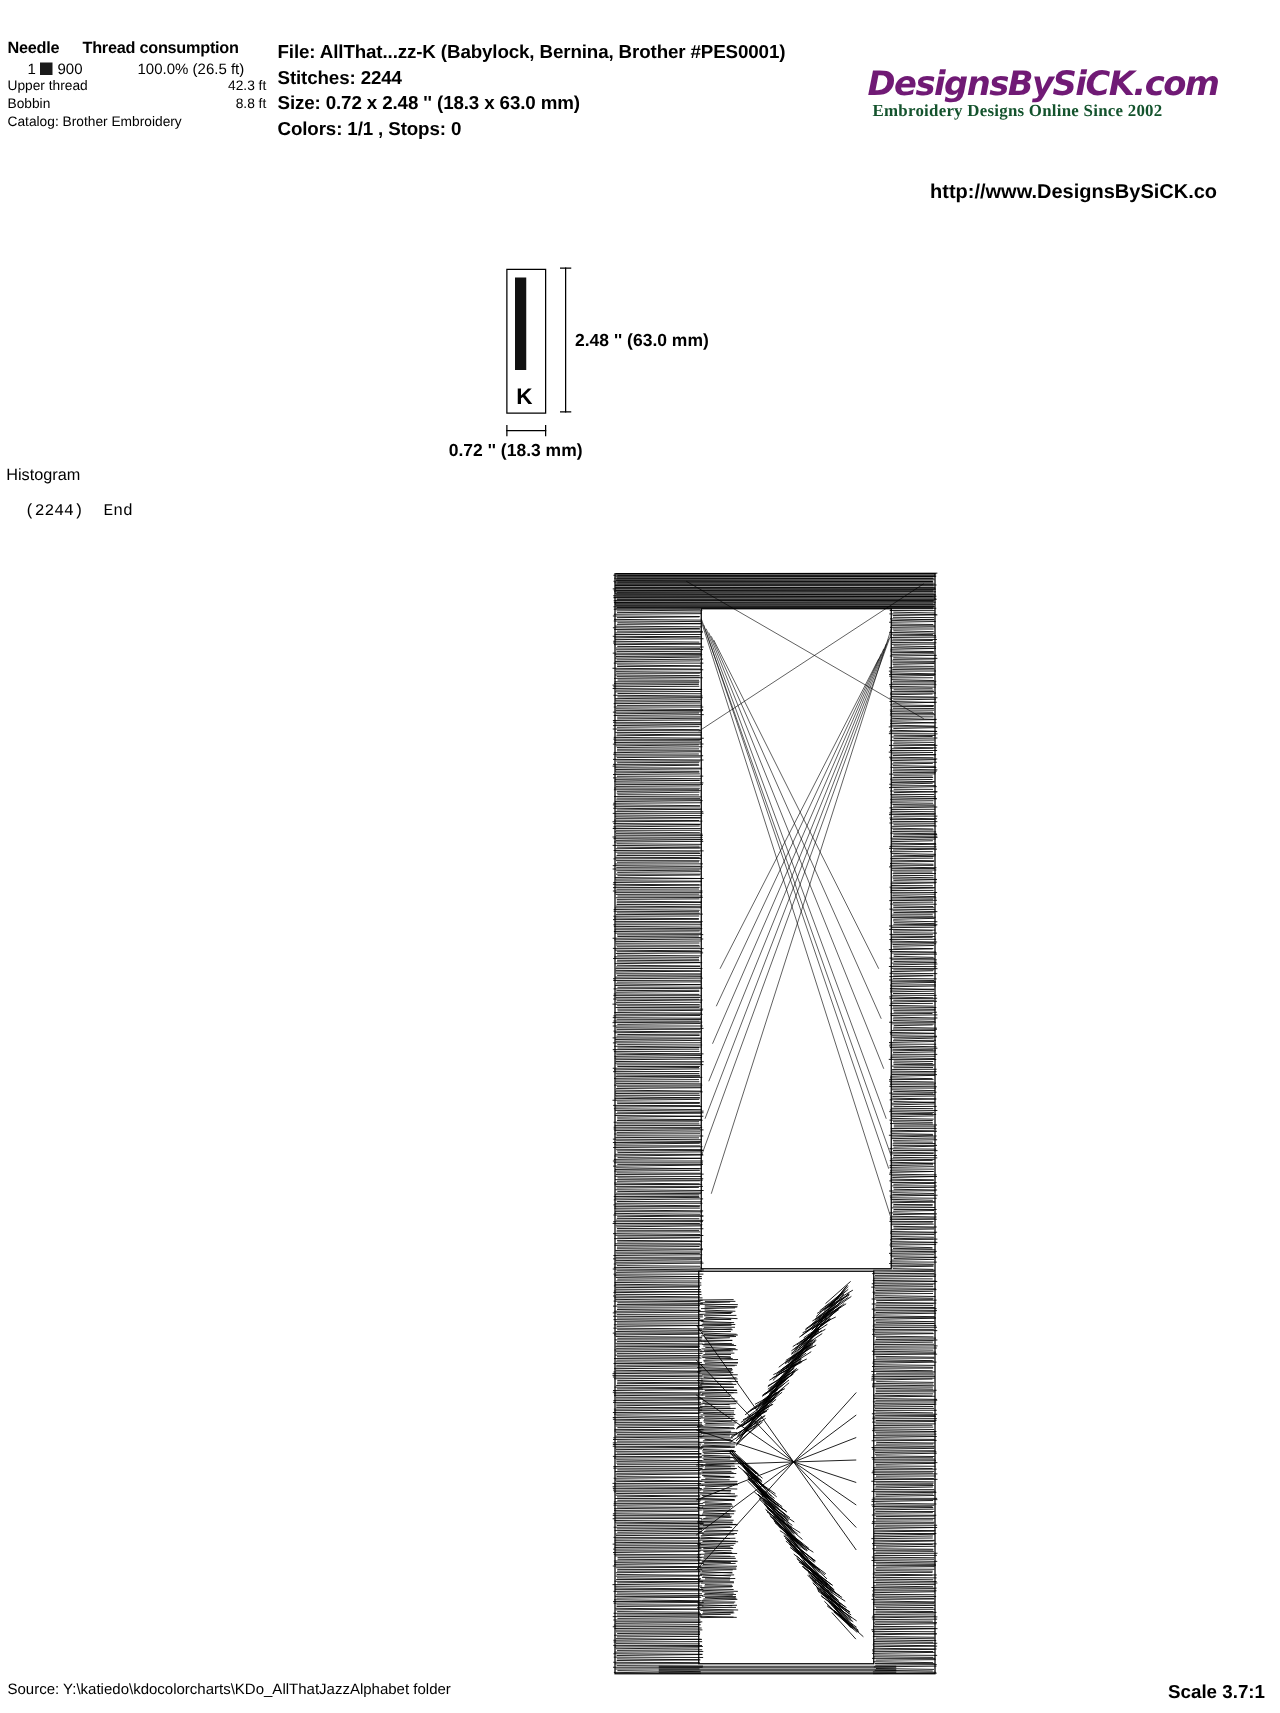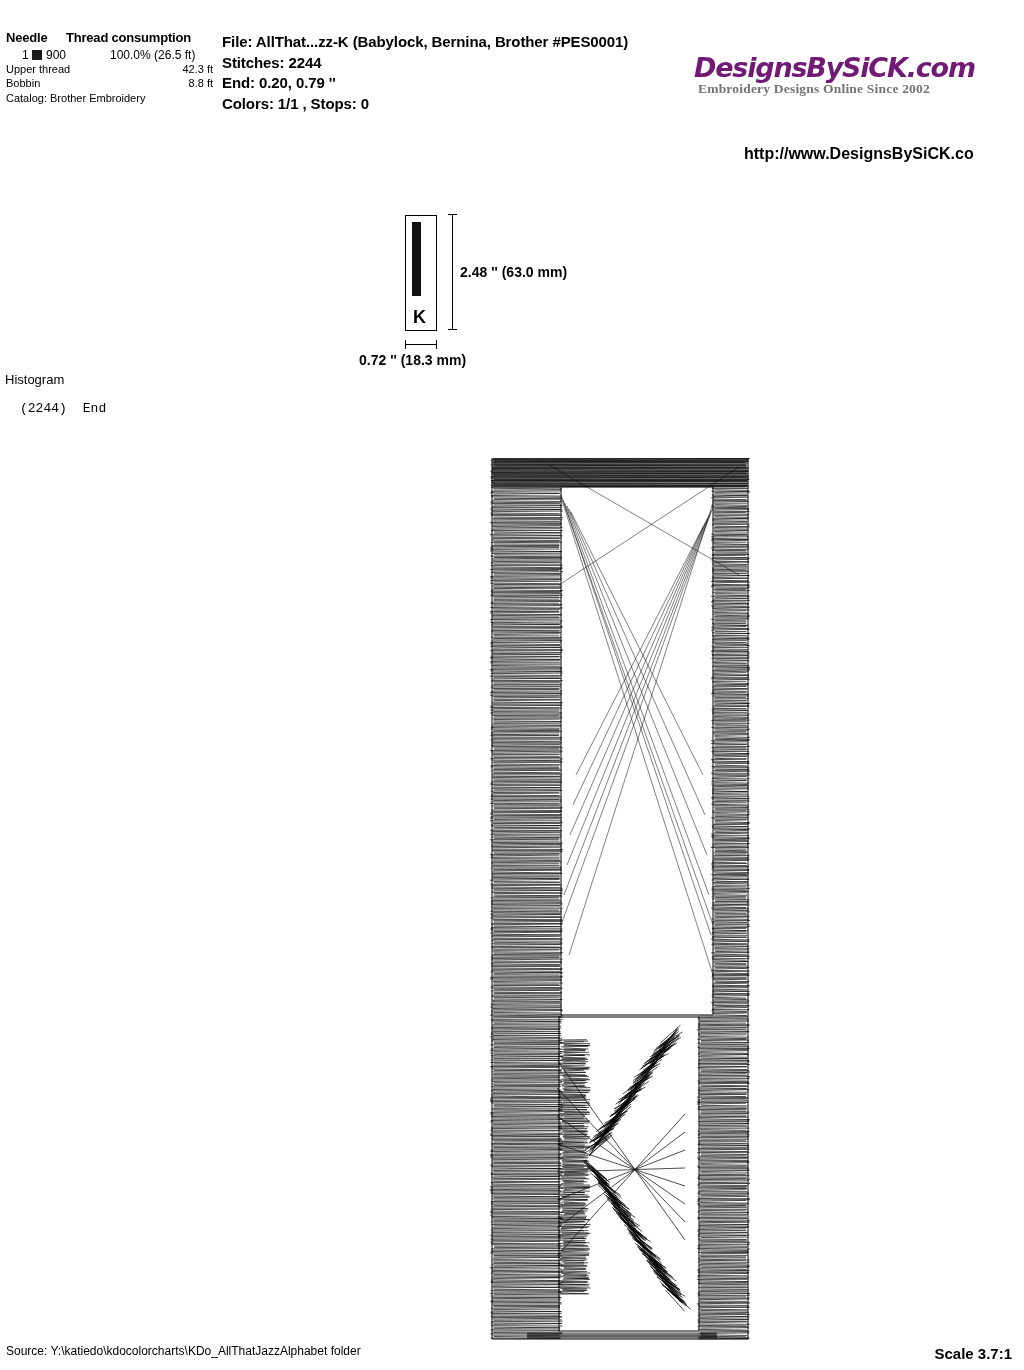--- a/index.html
+++ b/index.html
@@ -89,21 +89,21 @@
     font-weight: bold;
     font-style: italic;
     letter-spacing: -1.2px;
     color: #701a75;
     white-space: nowrap;
   }
   #logo-tagline {
     font-family: "Liberation Serif", serif;
     font-size: 13.5px;
     font-weight: bold;
-    color: #737373;
+    color: #14532d;
     margin-top: -2px;
     margin-left: 4px;
     letter-spacing: 0.2px;
     white-space: nowrap;
   }
   #site-url {
     position: absolute;
     right: 0px;
     top: 145px;
     width: 280px;
@@ -261,21 +261,21 @@
   <div class="thread-line">
     <span class="tl-label">Bobbin</span>
     <span class="tl-val">8.8 ft</span>
   </div>
   <div class="catalog-line">Catalog: Brother Embroidery</div>
 </div>
 
 <div id="file-info">
   <div>File: AllThat...zz-K  (Babylock, Bernina, Brother #PES0001)</div>
   <div>Stitches: 2244</div>
-  <div>End: 0.20, 0.79 ''</div>
+  <div>Size: 0.72 x 2.48 '' (18.3 x 63.0 mm)</div>
   <div>Colors: 1/1 , Stops: 0</div>
 </div>
 
 <div id="logo-block">
   <div id="logo-wordmark">DesignsBySiCK.com</div>
   <div id="logo-tagline">Embroidery Designs Online Since 2002</div>
 </div>
 <div id="site-url">http://www.DesignsBySiCK.co</div>
 
 <div id="preview-wrap">

